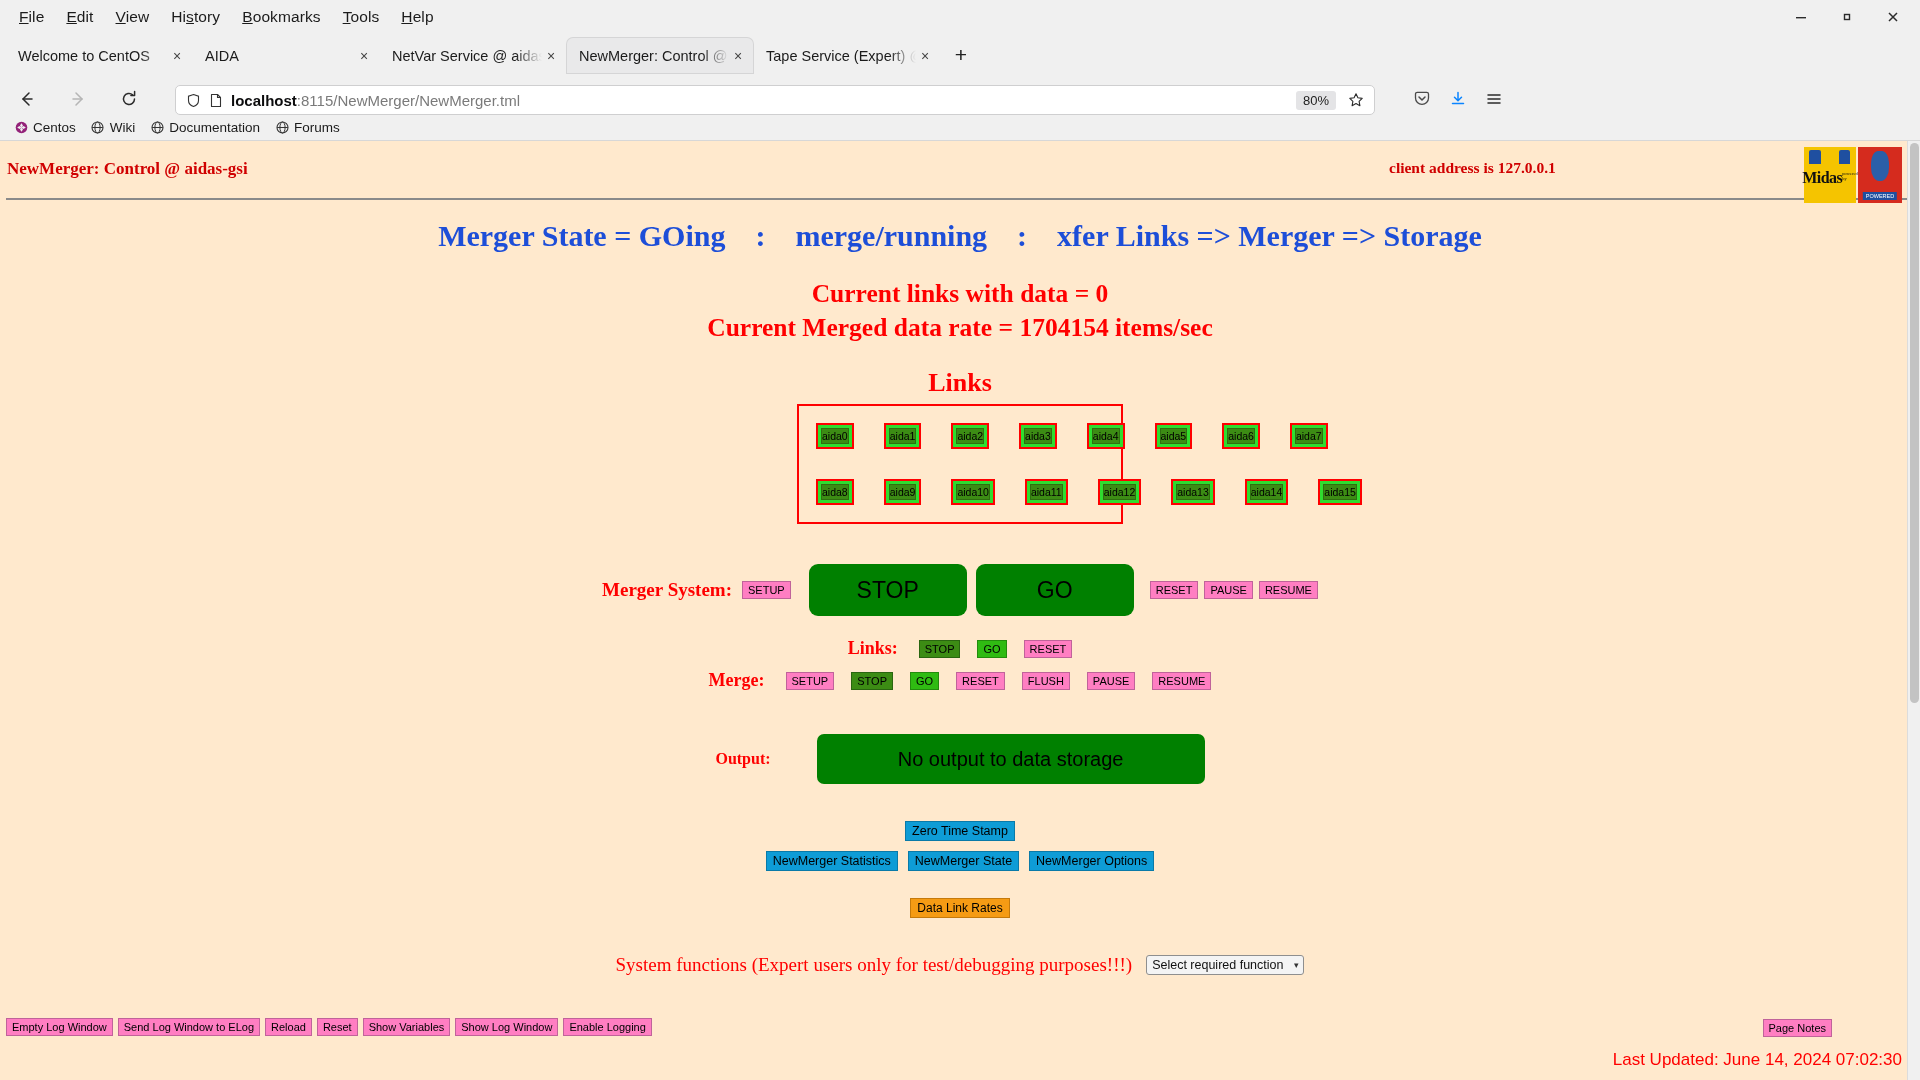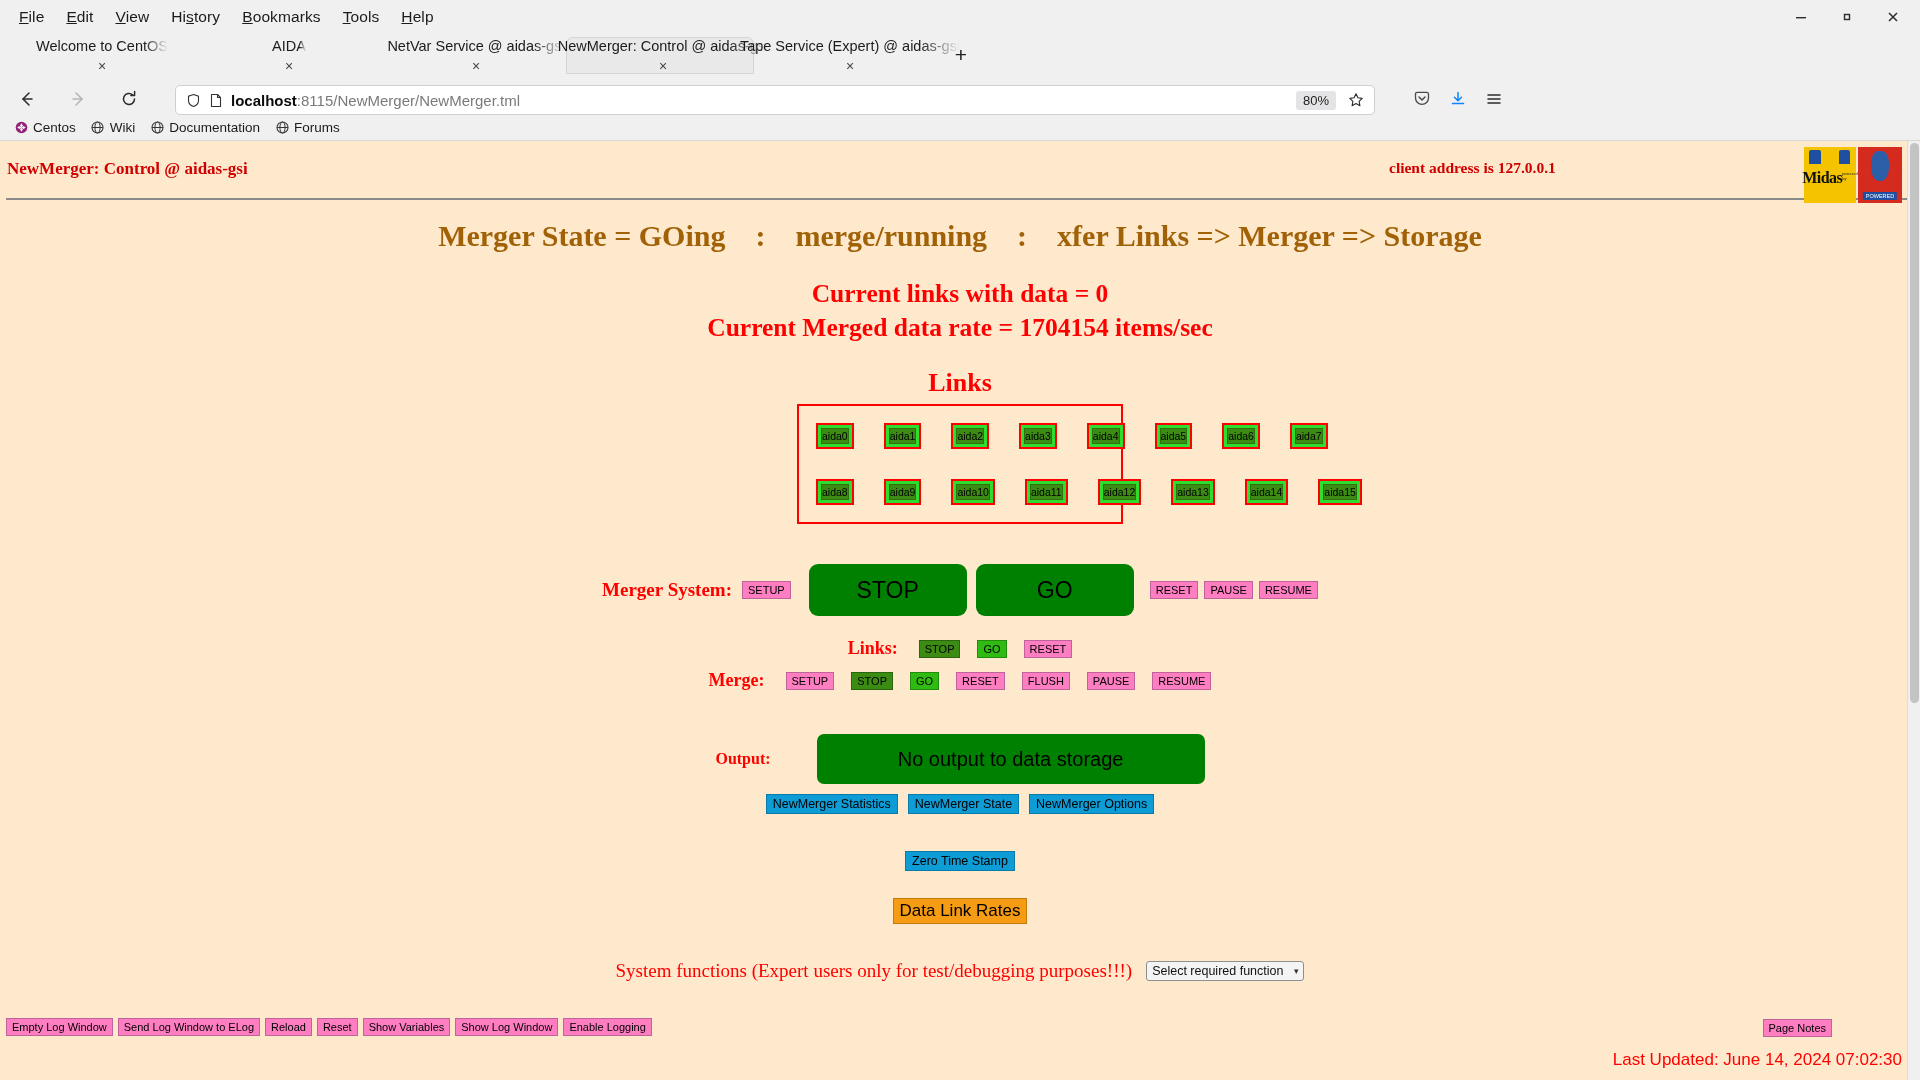--- a/index.html
+++ b/index.html
@@ -27,21 +27,21 @@
   .winbtn { width: 46px; height: 33px; display: flex; align-items: center; justify-content: center; color:#2b2b2b; }
   .winbtn svg { display:block; }
 
   .tabstrip {
     height: 40px; background: #f0f0f0; display: flex; align-items: flex-end;
     padding: 0 6px; flex: 0 0 40px; position: relative;
   }
   .tab {
     height: 35px; width: 186px; display: flex; align-items: center;
     padding: 0 6px 0 12px; font-size: 14.5px; color: #1b1b1b;
-    border-radius: 6px 6px 0 0; position: relative; margin-right: 1px; flex-direction: column;
+    border-radius: 6px 6px 0 0; position: relative; margin-right: 1px;
   }
   .tab.active { background: #e9e9ea; box-shadow: 0 0 0 1px #d5d5d6; }
   .tab .tab-title {
     flex: 1 1 auto; white-space: nowrap; overflow: hidden;
     -webkit-mask-image: linear-gradient(to right, #000 82%, transparent 100%);
     mask-image: linear-gradient(to right, #000 82%, transparent 100%);
   }
   .tab .tab-close { flex: 0 0 auto; width: 18px; text-align: center; color: #444; font-size: 14px; line-height: 1; }
   .newtab { width: 32px; height: 32px; display:flex; align-items:center; justify-content:center;
             font-size: 21px; color: #222; margin-left: 4px; margin-bottom: 2px; font-weight: 300; }
@@ -101,21 +101,21 @@
     width: 44px; height: 56px; background: #d52b1e; position: relative;
     display:flex; align-items:flex-end; justify-content:center; flex-direction: column;
   }
   .logo-tcl .t-feather { position:absolute; top:4px; left:50%; transform:translateX(-50%); width:18px; height:30px; background:#2b5fa8; border-radius: 40% 40% 45% 45%; }
   .logo-tcl .t-word { width:100%; text-align:center; font-size:7px; font-weight:bold; color:#fff; font-family:"Liberation Sans",sans-serif; margin-bottom:9px; }
   .logo-tcl .t-powered { position:absolute; bottom:3px; left:50%; transform:translateX(-50%); background:#1f4fa0; color:#fff; font-size:5.5px; padding:1px 3px; font-family:"Liberation Sans",sans-serif; }
 
   .hr-sep { height: 2px; background: #8a8a8a; margin: 0 6px; }
 
   .state-line {
-    text-align: center; color: #a16207; font-weight: bold; font-size: 30px;
+    text-align: center; color: #1d4ed8; font-weight: bold; font-size: 30px;
     margin-top: 19px; font-family: "Liberation Serif", serif; white-space: pre;
   }
   .stat-line {
     text-align: center; color: #ff0000; font-weight: bold; font-size: 25.5px;
     font-family: "Liberation Serif", serif;
   }
   .stat-line.first { margin-top: 26px; }
   .stat-line.second { margin-top: 4px; }
 
   .links-title {
@@ -181,21 +181,21 @@
     font-family: "Liberation Sans", sans-serif; font-size: 20px; margin-left: 32px;
   }
 
   .btn-blue {
     background: #0e9cd6; color: #000; border: 1px solid #0a7aa8;
     font-family: "Liberation Sans", sans-serif; font-size: 12.5px;
     padding: 2px 6px; white-space: nowrap;
   }
   .btn-orange {
     background: #f59b14; color: #000; border: 1px solid #c57a0c;
-    font-family: "Liberation Sans", sans-serif; font-size: 17px;
+    font-family: "Liberation Sans", sans-serif; font-size: 12px;
     padding: 2px 6px; white-space: nowrap;
   }
   .center-row { display: flex; justify-content: center; gap: 10px; }
   .zts-row { margin-top: 37px; }
   .nm-row { margin-top: 10px; }
   .dlr-row { margin-top: 27px; }
 
   .sysfn-row { display: flex; align-items: center; justify-content: center; margin-top: 36px; gap: 14px; }
   .sysfn-text { color: #ff0000; font-size: 19px; font-family: "Liberation Serif", serif; }
   .sysfn-select {
@@ -495,28 +495,28 @@
       <span class="btn-pink">FLUSH</span>
       <span class="btn-pink">PAUSE</span>
       <span class="btn-pink">RESUME</span>
     </div>
 
     <div class="output-row">
       <span class="output-label">Output:</span>
       <div class="output-box">No output to data storage</div>
     </div>
 
+    <div class="center-row zts-row">
+      <span class="btn-blue">Zero Time Stamp</span>
+    </div>
+
     <div class="center-row nm-row">
       <span class="btn-blue">NewMerger Statistics</span>
       <span class="btn-blue">NewMerger State</span>
       <span class="btn-blue">NewMerger Options</span>
-    </div>
-
-    <div class="center-row zts-row">
-      <span class="btn-blue">Zero Time Stamp</span>
     </div>
 
     <div class="center-row dlr-row">
       <span class="btn-orange">Data Link Rates</span>
     </div>
 
     <div class="sysfn-row">
       <span class="sysfn-text">System functions (Expert users only for test/debugging purposes!!!)</span>
       <span class="select-wrap">
         <span class="sysfn-select">Select required function</span>

